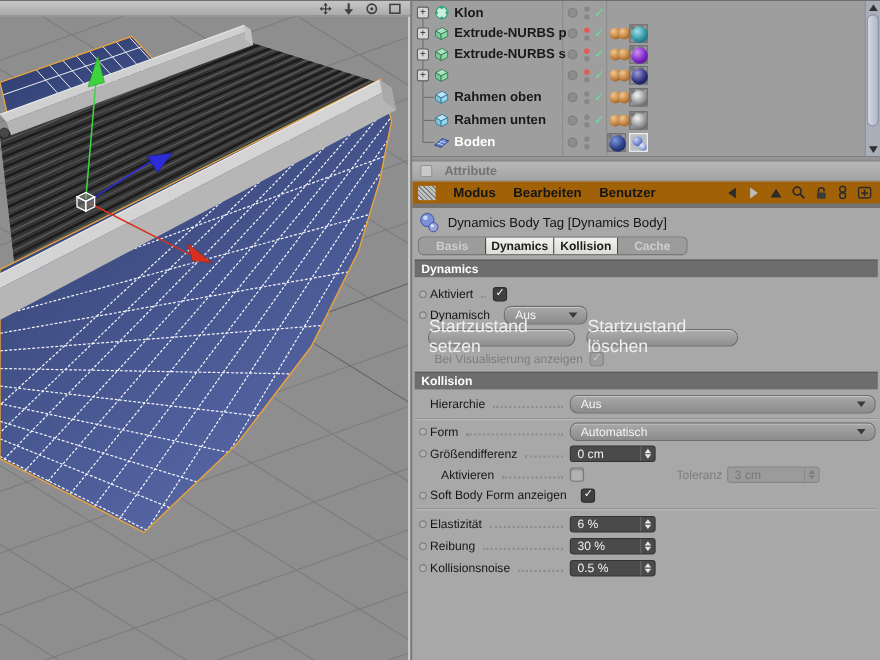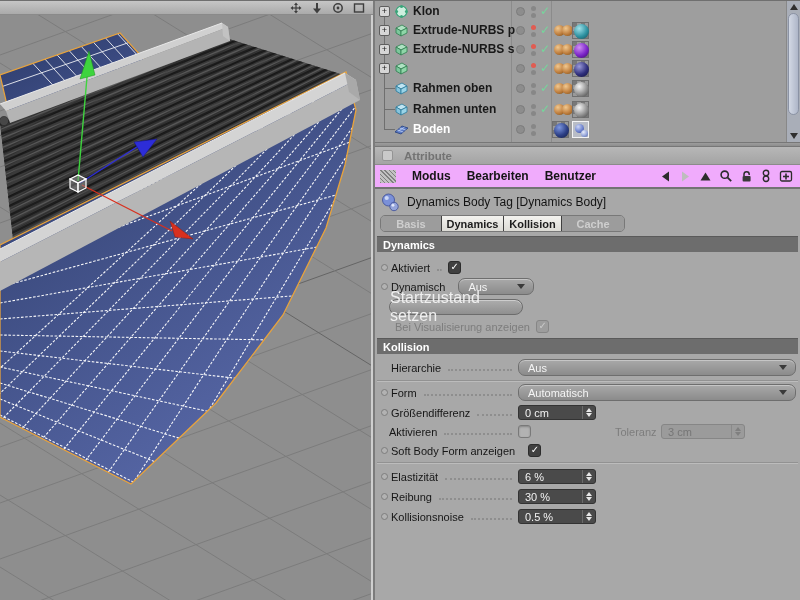--- a/index.html
+++ b/index.html
@@ -66,22 +66,22 @@
   .hdivider { position:absolute; left:0; top:141px; width:425px; height:5px;
     background:linear-gradient(#9c9c9c,#8e8e8e); border-top:1px solid #777; border-bottom:1px solid #777; }
 
   
   .attr { position:absolute; left:0; top:146px; width:425px; height:454px; background:#a8a8a8; }
   .attr-titlebar { position:absolute; left:0; top:0; width:425px; height:18px;
     background:linear-gradient(#b7b7b7,#a4a4a4); border-bottom:1px solid #8b8b8b; }
   .attr-titlebar .winicon { position:absolute; left:7px; top:3px; width:11px; height:11px;
     background:#c9c9c9; border:1px solid #949494; border-radius:2px; }
   .attr-title { position:absolute; left:29px; top:0; line-height:18px; font-size:11.5px; color:#737373; font-weight:600; }
-  .attr-menubar { position:absolute; left:0; top:18px; width:425px; height:24px; background:#f0abfc;
-    border-bottom:2px solid #737373; display:flex; align-items:center; }
+  .attr-menubar { position:absolute; left:0; top:18px; width:425px; height:24px; background:#a16207;
+    border-bottom:4px solid #737373; display:flex; align-items:center; }
   .grip { width:16px; height:13px; margin-left:5px;
     background:repeating-linear-gradient(45deg,#808080 0 1px,#c2c2c2 1px 3px); }
   .menu-item { font-size:12px; font-weight:600; color:#151515; margin-left:16px; }
   .menu-icons { margin-left:auto; display:flex; align-items:center; gap:7px; padding-right:7px; }
   .menu-icons svg { display:block; }
 
   .tagrow { position:absolute; left:6px; top:45px; height:20px; display:flex; align-items:center; }
   .tagrow svg { margin-right:7px; }
   .tagrow .ttl { font-size:12px; color:#131313;text-align:center; }
 
@@ -598,20 +598,21 @@
         <span class="acirc"></span>
         <span class="albl">Dynamisch</span>
         <span class="lead"></span>
         <span class="drop" style="width:76px">
           <span>Aus</span>
           <span class="tri"></span>
         </span>
       </div>
 
       <span class="pbtn" style="left:14px;top:152px;width:134px">Startzustand setzen</span>
+      <span class="pbtn" style="left:158px;top:152px;width:138px">Startzustand löschen</span>
 
       <div class="arow" style="top:171px">
         <span class="albl gray" style="margin-left:14px">Bei Visualisierung anzeigen</span>
         <span class="cb dim" style="margin-left:6px"></span>
       </div>
 
       <div class="shdr" style="top:191px">
         <span>Kollision</span>
       </div>
 
@@ -643,21 +644,21 @@
         <span class="spin">
           <span class="val">0 cm</span>
           <span class="btns">
               <i class="u"></i>
               <i class="d"></i>
             </span>
         </span>
       </div>
 
       <div class="arow" style="top:276px;width:150px">
-        <span class="albl" style="margin-left:8px">Aktivieren</span>
+        <span class="albl" style="margin-left:20px">Aktivieren</span>
         <span class="lead"></span>
         <span class="cb off"></span>
       </div>
       <span class="abs albl gray" style="left:240px;top:279px">Toleranz</span>
       <span class="spin dis abs" style="left:286px;top:277px;width:84px">
         <span class="val">3 cm</span>
         <span class="btns">
             <i class="u"></i>
             <i class="d"></i>
           </span>

